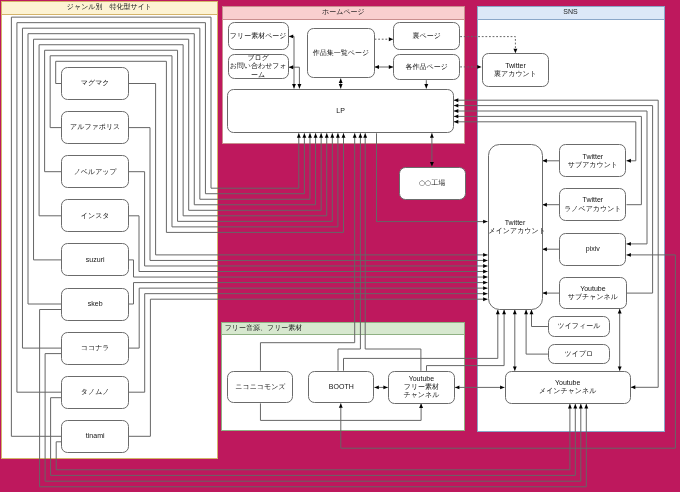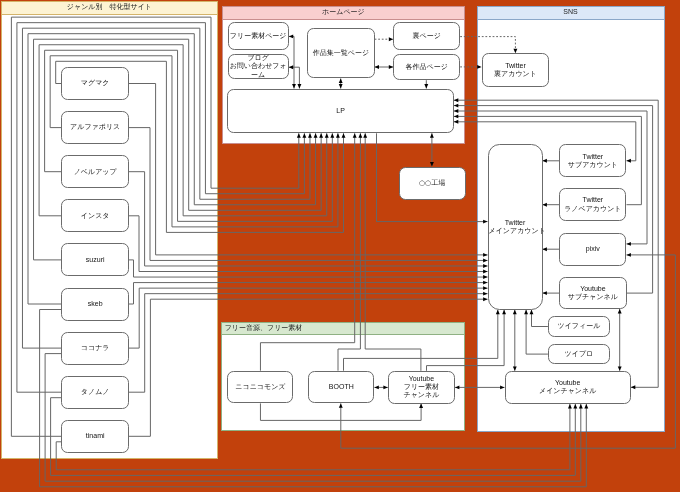--- a/index.html
+++ b/index.html
@@ -1,19 +1,19 @@
 <!DOCTYPE html>
 <html><head>
 <meta charset="utf-8">
 <title>diagram</title>
 <style>
   html,body{margin:0;padding:0;background:#ffffff;}
   body{width:680px;height:492px;overflow:hidden;
        font-family:"Liberation Sans","DejaVu Sans",sans-serif;}
-  #stage{position:relative;width:680px;height:492px;background:#c2410c;}
+  #stage{position:relative;width:680px;height:492px;background:#be185d;}
   .grp{position:absolute;box-sizing:border-box;}
   .grp-hd{box-sizing:border-box;width:100%;text-align:center;
           font-size:7px;line-height:10px;height:12.5px;color:#1a1a1a;}
   .grp-hd.left{text-align:left;padding-left:3px;}
   .node{position:absolute;box-sizing:border-box;background:#fff;
         border:1px solid #6b6b6b;border-radius:6.5px;display:flex;
         align-items:center;justify-content:center;z-index:3;}
   .node>span{display:block;width:100%;text-align:center;
              font-size:7px;line-height:1.18;color:#111;white-space:nowrap;}
   .node.wrap>span{white-space:normal;}

